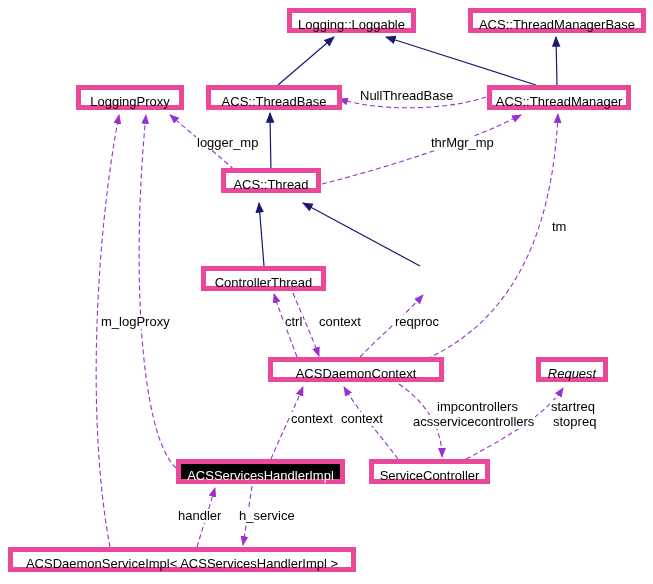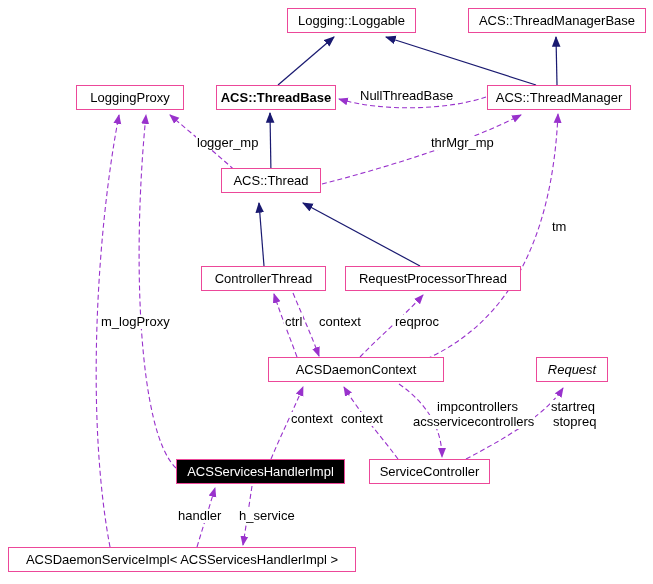--- a/index.html
+++ b/index.html
@@ -11,21 +11,21 @@
     background: #ffffff;
     font-family: "Liberation Sans", sans-serif;
     overflow: hidden;
   }
   svg.edges { position:absolute; left:0; top:0; z-index:1; }
   .edge-inh { fill:none; stroke-width:1.2; }
   .edge-use { fill:none; stroke-width:1.1; stroke-dasharray:5,3; }
   .node {
     position:absolute;
     height:25px;
-    border:1px solid #ec4899;
+    border:5px solid #ec4899;
     background:#ffffff;
     color:#000;
     font-size:13px;
     line-height:23px;
     text-align:center;
     white-space:nowrap;
     z-index:2;
   }
   .node.current { background:#000; color:#fff; }
   .elabel {
@@ -74,25 +74,24 @@
     <path class="edge-use" marker-end="url(#arr-use)" d="M 466 459 C 510 436 547 413 563 388" stroke="#9932cc"></path>
     <path class="edge-use" marker-end="url(#arr-use)" d="M 110 547 C 86 420 96 235 119 115" stroke="#9932cc"></path>
     <path class="edge-use" marker-end="url(#arr-use)" d="M 176 468 C 138 432 132 255 146 115" stroke="#9932cc"></path>
     <path class="edge-use" marker-end="url(#arr-use)" d="M 197 547 C 203 527 209 508 215 488" stroke="#9932cc"></path>
     <path class="edge-use" marker-end="url(#arr-use)" d="M 252 486 C 249 506 246 526 243 545" stroke="#9932cc"></path>
   </svg>
 
   <div class="node" style="left:287px;top:8px;width:129px;">Logging::Loggable</div>
   <div class="node" style="left:468px;top:8px;width:178px;">ACS::ThreadManagerBase</div>
   <div class="node" style="left:76px;top:85px;width:108px;">LoggingProxy</div>
-  <div class="node" style="left:216px;top:85px;width:120px;font-weight:bold;">ACS::ThreadBase</div>
+  <div class="node" style="left:206px;top:85px;width:136px;">ACS::ThreadBase</div>
   <div class="node" style="left:487px;top:85px;width:144px;">ACS::ThreadManager</div>
   <div class="node" style="left:221px;top:168px;width:100px;">ACS::Thread</div>
   <div class="node" style="left:201px;top:266px;width:125px;">ControllerThread</div>
-  <div class="node" style="left:345px;top:266px;width:176px;">RequestProcessorThread</div>
   <div class="node" style="left:268px;top:357px;width:176px;">ACSDaemonContext</div>
   <div class="node" style="left:536px;top:357px;width:72px;font-style:italic;">Request</div>
   <div class="node current" style="left:176px;top:459px;width:169px;">ACSServicesHandlerImpl</div>
   <div class="node" style="left:369px;top:459px;width:121px;">ServiceController</div>
   <div class="node" style="left:8px;top:547px;width:348px;">ACSDaemonServiceImpl&lt; ACSServicesHandlerImpl &gt;</div>
 
   <span class="elabel" style="left:359px;top:89px;">NullThreadBase</span>
   <span class="elabel" style="left:196px;top:136px;">logger_mp</span>
   <span class="elabel" style="left:430px;top:136px;">thrMgr_mp</span>
   <span class="elabel" style="left:551px;top:220px;">tm</span>

